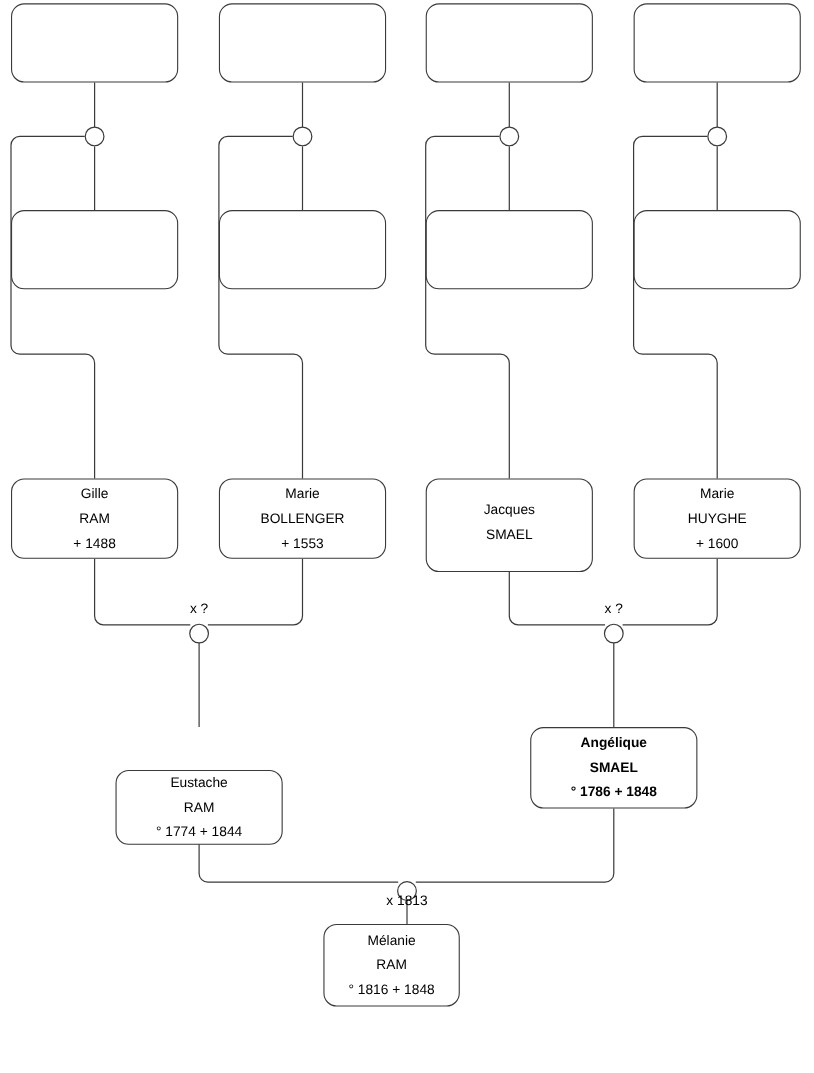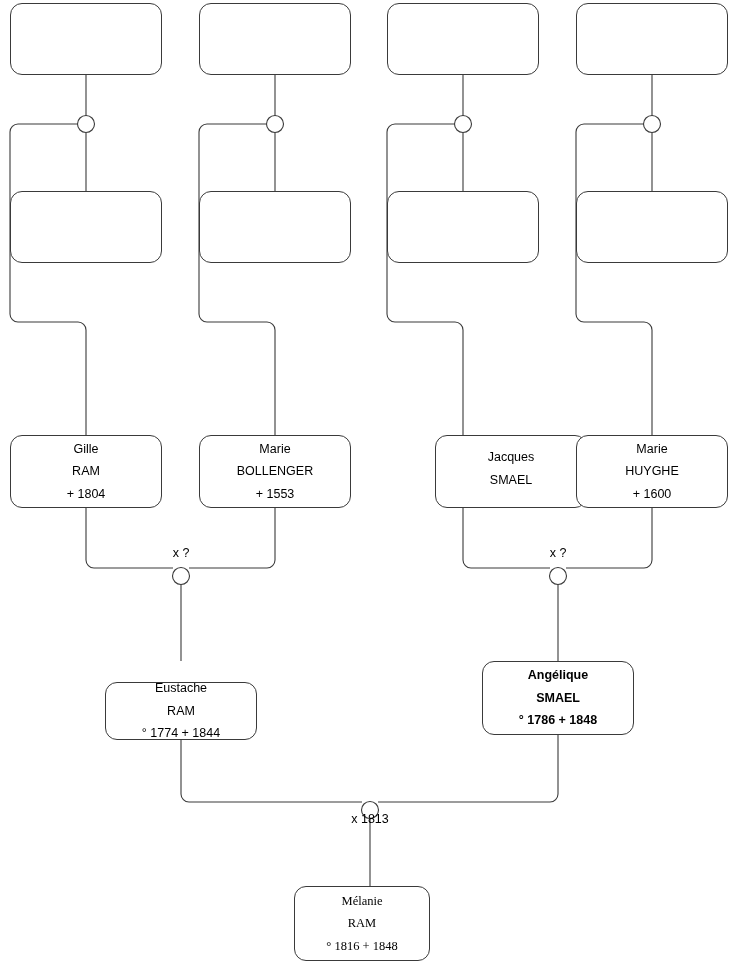--- a/index.html
+++ b/index.html
@@ -149,50 +149,50 @@
   </div>
   <div class="person-box empty-box" style="left:576px; top:191px; width:152px; height:72px;">
     
     
     
   </div>
 
   <div class="person-box" style="left:10px;  top:435px; width:152px; height:73px;align-items:center;">
     <span class="ln ln-given">Gille</span>
     <span class="ln ln-surname">RAM</span>
-    <span class="ln ln-dates">+ 1804</span>
+    <span class="ln ln-dates">+ 1488</span>
   </div>
   <div class="person-box" style="left:199px; top:435px; width:152px; height:73px;">
     <span class="ln ln-given">Marie</span>
     <span class="ln ln-surname">BOLLENGER</span>
     <span class="ln ln-dates">+ 1553</span>
   </div>
-  <div class="person-box" style="left:387px; top:435px; width:152px; height:73px;margin-left:48px;">
+  <div class="person-box" style="left:387px; top:435px; width:152px; height:85px;">
     <span class="ln ln-given">Jacques</span>
     <span class="ln ln-surname">SMAEL</span>
 
   </div>
   <div class="person-box" style="left:576px; top:435px; width:152px; height:73px;">
     <span class="ln ln-given">Marie</span>
     <span class="ln ln-surname">HUYGHE</span>
     <span class="ln ln-dates">+ 1600</span>
   </div>
 
-  <div class="person-box" style="left:105px; top:682px; width:152px; height:58px;">
+  <div class="person-box" style="left:105px; top:700px; width:152px; height:68px;">
     <span class="ln ln-given">Eustache</span>
     <span class="ln ln-surname">RAM</span>
     <span class="ln ln-dates">° 1774 + 1844</span>
   </div>
   <div class="person-box" style="left:482px; top:661px; width:152px; height:74px;font-weight:bold;">
     <span class="ln ln-given">Angélique</span>
     <span class="ln ln-surname">SMAEL</span>
     <span class="ln ln-dates">° 1786 + 1848</span>
   </div>
 
-  <div class="person-box" style="left:294px; top:886px; width:136px; height:75px;font-family:Liberation Serif, serif;">
+  <div class="person-box" style="left:294px; top:840px; width:124px; height:75px;">
     <span class="ln ln-given">Mélanie</span>
     <span class="ln ln-surname">RAM</span>
     <span class="ln ln-dates">° 1816 + 1848</span>
   </div>
 
   <div class="union-label" style="left:181px; top:546px;">x ?</div>
   <div class="union-label" style="left:558px; top:546px;">x ?</div>
   <div class="union-label" style="left:370px; top:812px;">x 1813</div>
 
 </div>

